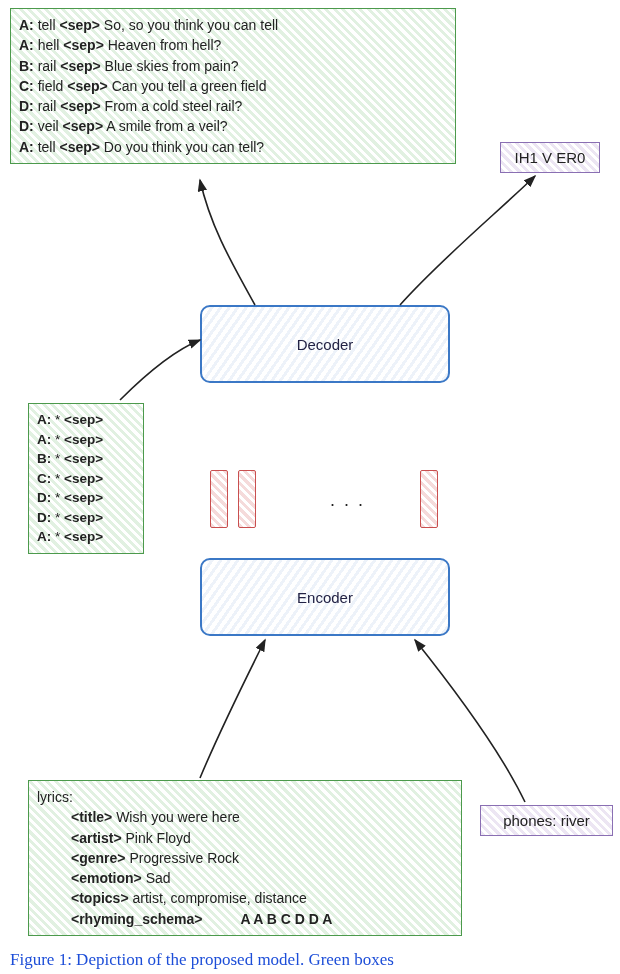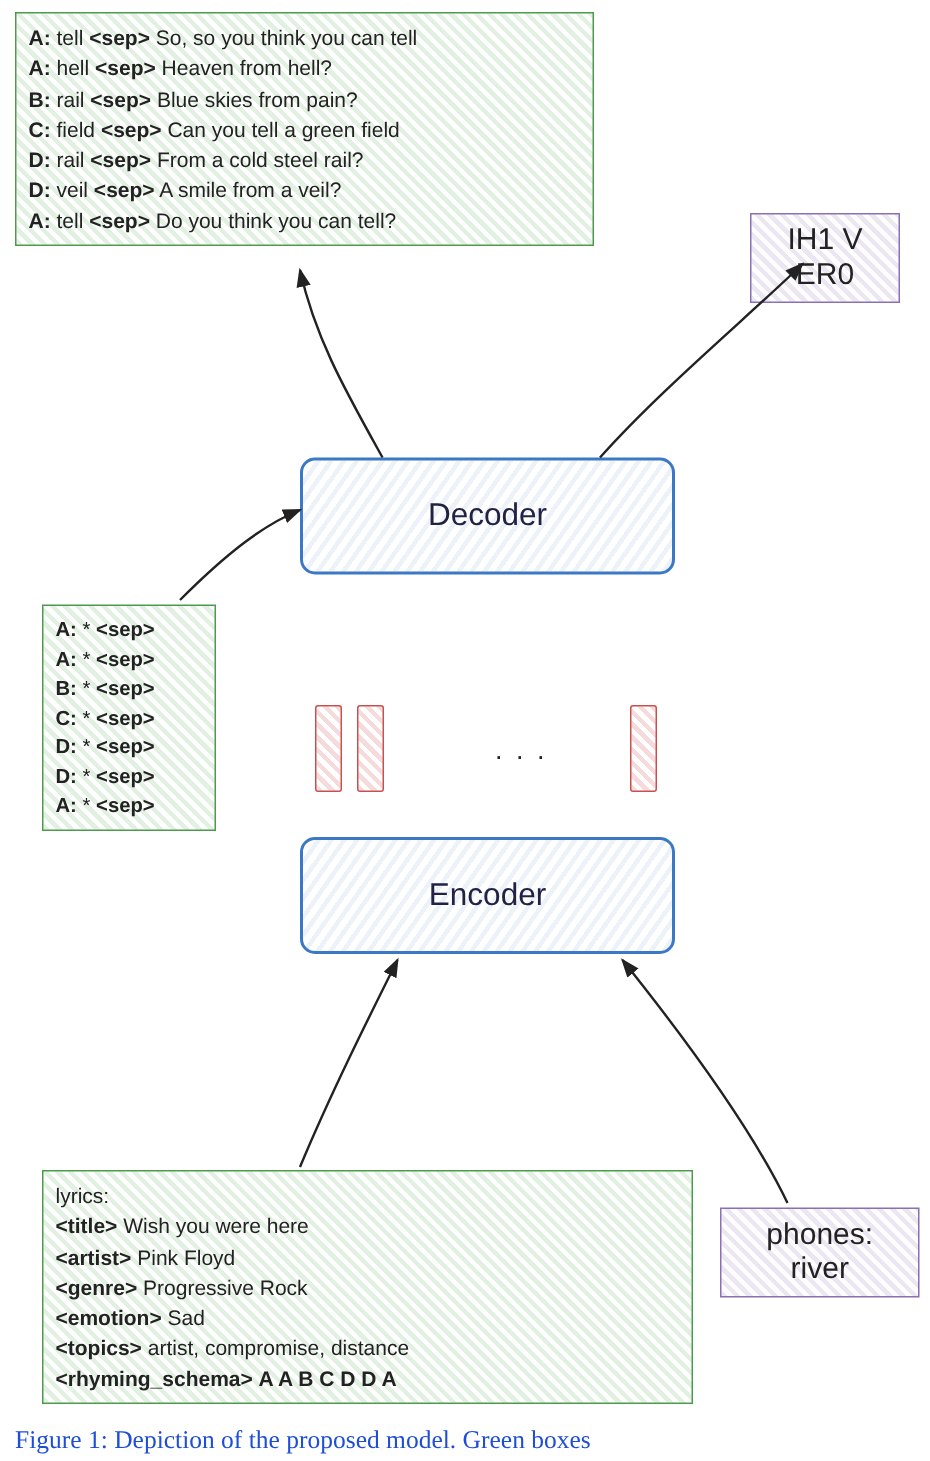--- a/index.html
+++ b/index.html
@@ -35,38 +35,38 @@
   .purplebox {
     border: 1.5px solid #8a6fb3;
     background: repeating-linear-gradient(
       45deg,
       rgba(170,140,200,0.22),
       rgba(170,140,200,0.22) 3px,
       rgba(255,255,255,0) 3px,
       rgba(255,255,255,0) 6px
     );
     padding: 6px 8px;
-    font-size: 20px;
+    font-size: 15px;
     color: #222;
     text-align: center;
   }
   .bluebox {
     border: 2px solid #3b78c6;
     border-radius: 10px;
     background: repeating-linear-gradient(
       125deg,
       rgba(80,130,200,0.10),
       rgba(80,130,200,0.10) 3px,
       rgba(255,255,255,0) 3px,
       rgba(255,255,255,0) 7px
     );
     display: flex;
     align-items: center;
     justify-content: center;
-    font-size: 21px;
+    font-size: 15px;
     color: #224;
   }
   .redbar {
     position: absolute;
     border: 1.5px solid #c94f4f;
     background: repeating-linear-gradient(
       45deg,
       rgba(210,90,90,0.22),
       rgba(210,90,90,0.22) 3px,
       rgba(255,255,255,0) 3px,
@@ -83,32 +83,32 @@
     letter-spacing: 2px;
   }
   .caption {
     position: absolute;
     font-family: "Times New Roman", serif;
     font-size: 17px;
     color: #1d4ed8;
   }
   .line .lbl { font-weight: bold; }
   .line .sep { font-weight: bold; }
-  .tag { font-weight: bold; }
+  .tag { font-weight: bold; margin-left: 34px; }
   svg.arrows {
     position: absolute;
     left: 0; top: 0;
     width: 620px; height: 974px;
     pointer-events: none;
   }
 </style>
 </head>
 <body>
 
-<div class="box greenbox" style="left:10px; top:8px; width:386px;" id="out-lyrics">
+<div class="box greenbox" style="left:10px; top:8px; width:446px;" id="out-lyrics">
     <div class="line"><span class="lbl">A:</span> <span>tell</span> <span class="sep">&lt;sep&gt;</span> <span>So, so you think you can tell</span></div>
     <div class="line"><span class="lbl">A:</span> <span>hell</span> <span class="sep">&lt;sep&gt;</span> <span>Heaven from hell?</span></div>
     <div class="line"><span class="lbl">B:</span> <span>rail</span> <span class="sep">&lt;sep&gt;</span> <span>Blue skies from pain?</span></div>
     <div class="line"><span class="lbl">C:</span> <span>field</span> <span class="sep">&lt;sep&gt;</span> <span>Can you tell a green field</span></div>
     <div class="line"><span class="lbl">D:</span> <span>rail</span> <span class="sep">&lt;sep&gt;</span> <span>From a cold steel rail?</span></div>
     <div class="line"><span class="lbl">D:</span> <span>veil</span> <span class="sep">&lt;sep&gt;</span> <span>A smile from a veil?</span></div>
     <div class="line"><span class="lbl">A:</span> <span>tell</span> <span class="sep">&lt;sep&gt;</span> <span>Do you think you can tell?</span></div>
   </div>
 
 <div class="box purplebox" style="left:500px; top:142px; width:100px;">

